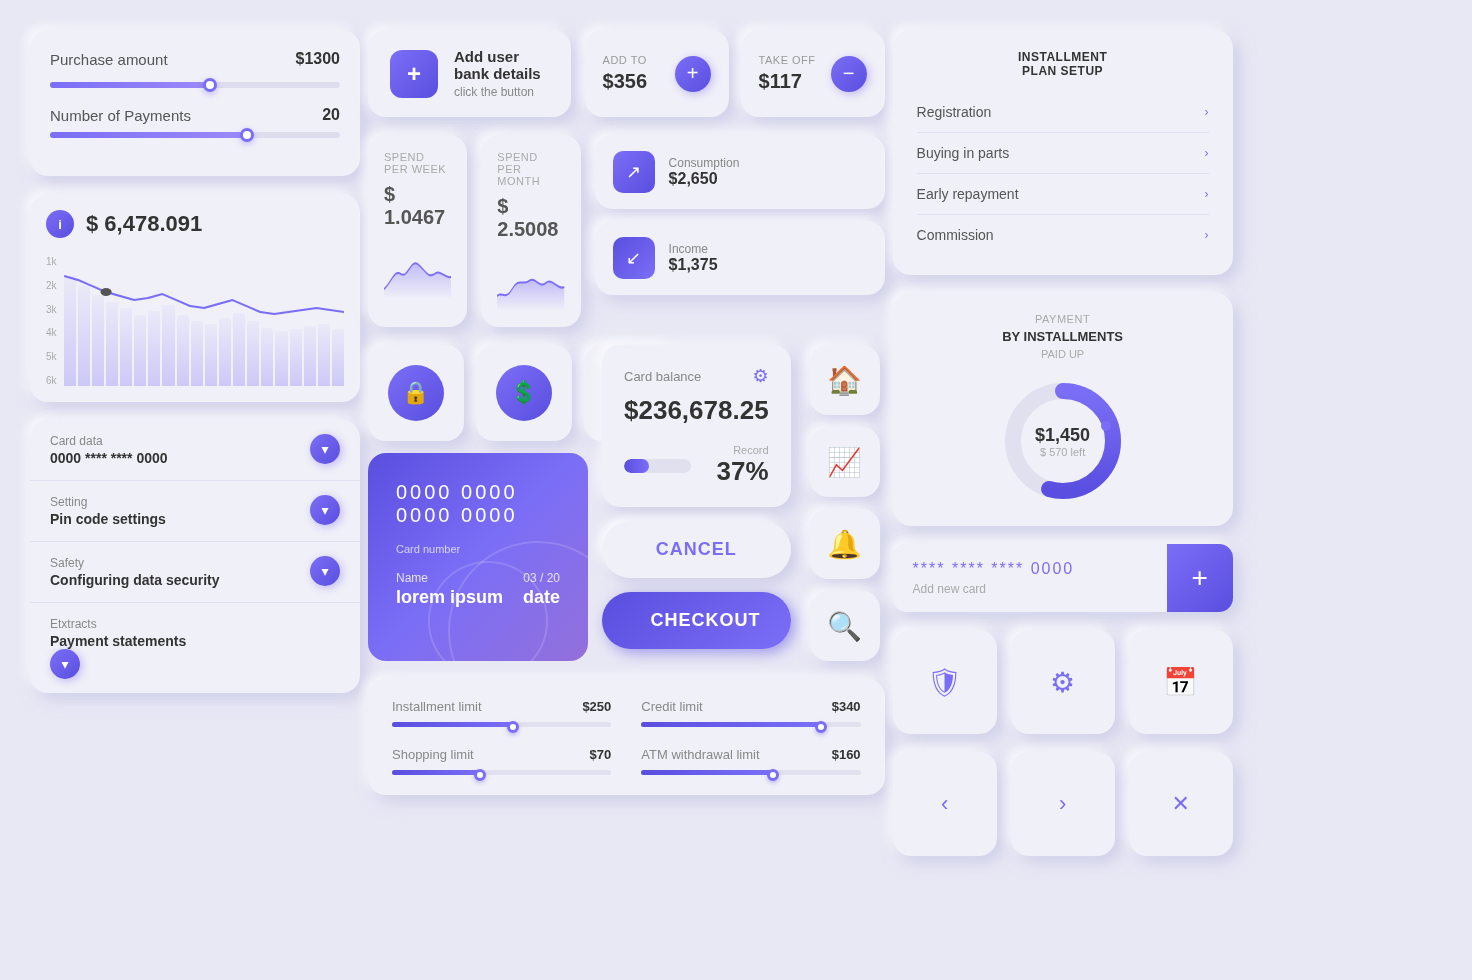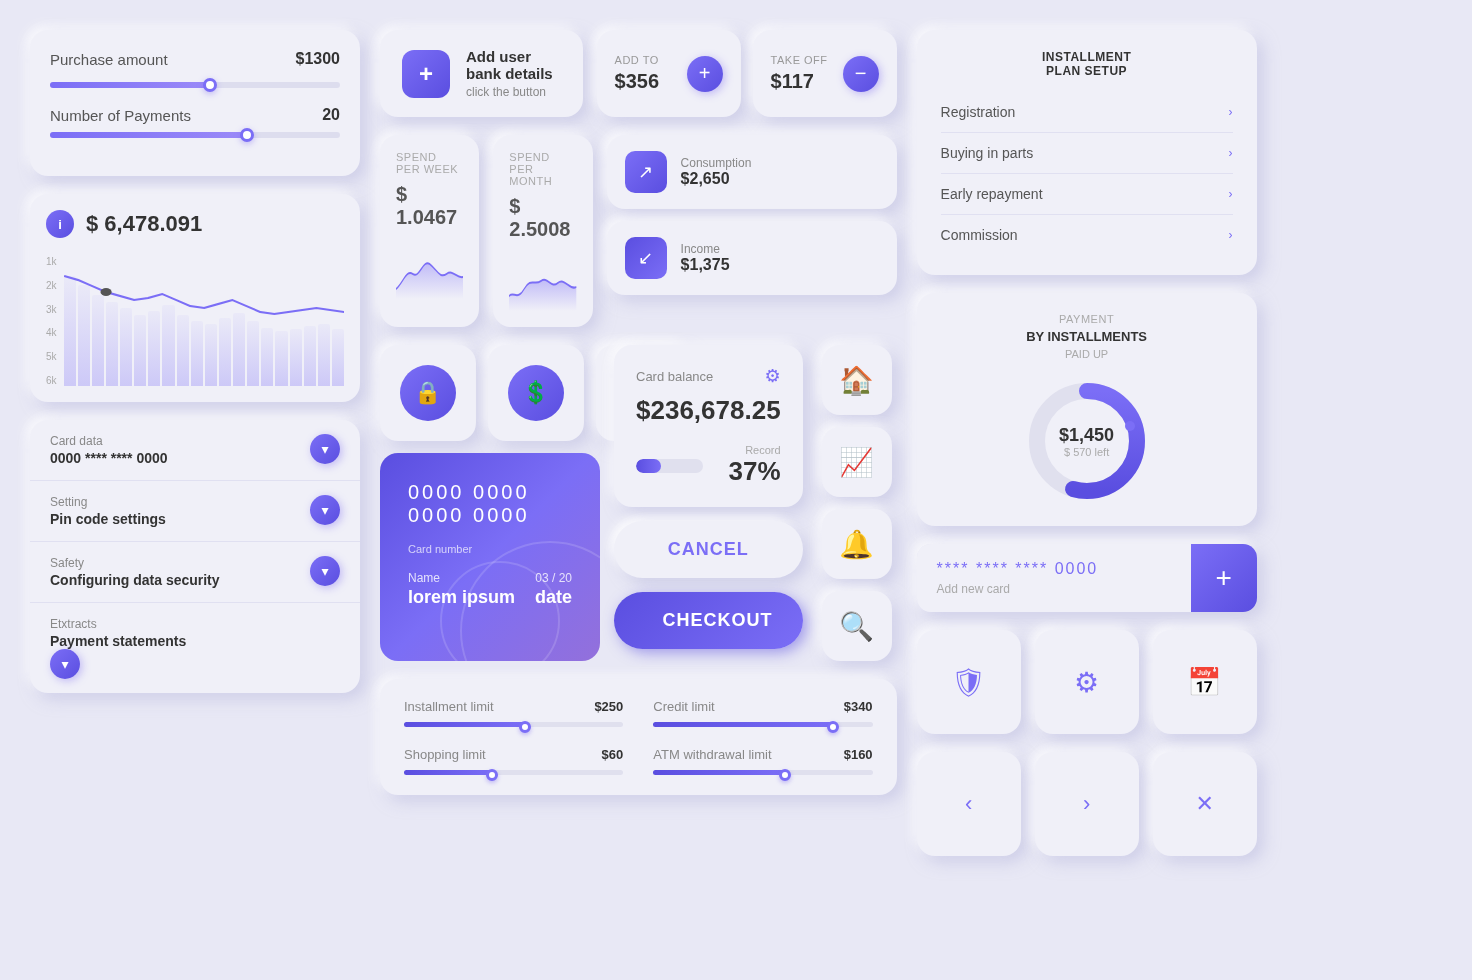--- a/index.html
+++ b/index.html
@@ -625,21 +625,21 @@
     }
 
     .full-width-limits {
       width: 100%;
     }
 
     
     .main-layout {
       display: grid;
       grid-template-columns: 330px 1fr 340px;
-      gap: 20px;
+      gap: 8px;
       width: 100%;
     }
 
     .col-left, .col-mid, .col-right {
       display: flex;
       flex-direction: column;
       gap: 18px;
     }
   </style>
 </head>
@@ -922,21 +922,21 @@
             <span class="limit-value">$340</span>
           </div>
           <div class="limit-track">
             <div class="limit-fill" style="width:82%"></div>
           </div>
           <div style="position:relative;height:0;"><div class="limit-thumb" style="left:calc(82% - 6px);margin-top:-6px;"></div></div>
         </div>
         <div class="limit-item">
           <div class="limit-header">
             <span class="limit-name">Shopping limit</span>
-            <span class="limit-value">$60</span>
+            <span class="limit-value">$70</span>
           </div>
           <div class="limit-track">
             <div class="limit-fill" style="width:40%"></div>
           </div>
           <div style="position:relative;height:0;"><div class="limit-thumb" style="left:calc(40% - 6px);margin-top:-6px;"></div></div>
         </div>
         <div class="limit-item">
           <div class="limit-header">
             <span class="limit-name">ATM withdrawal limit</span>
             <span class="limit-value">$160</span>

